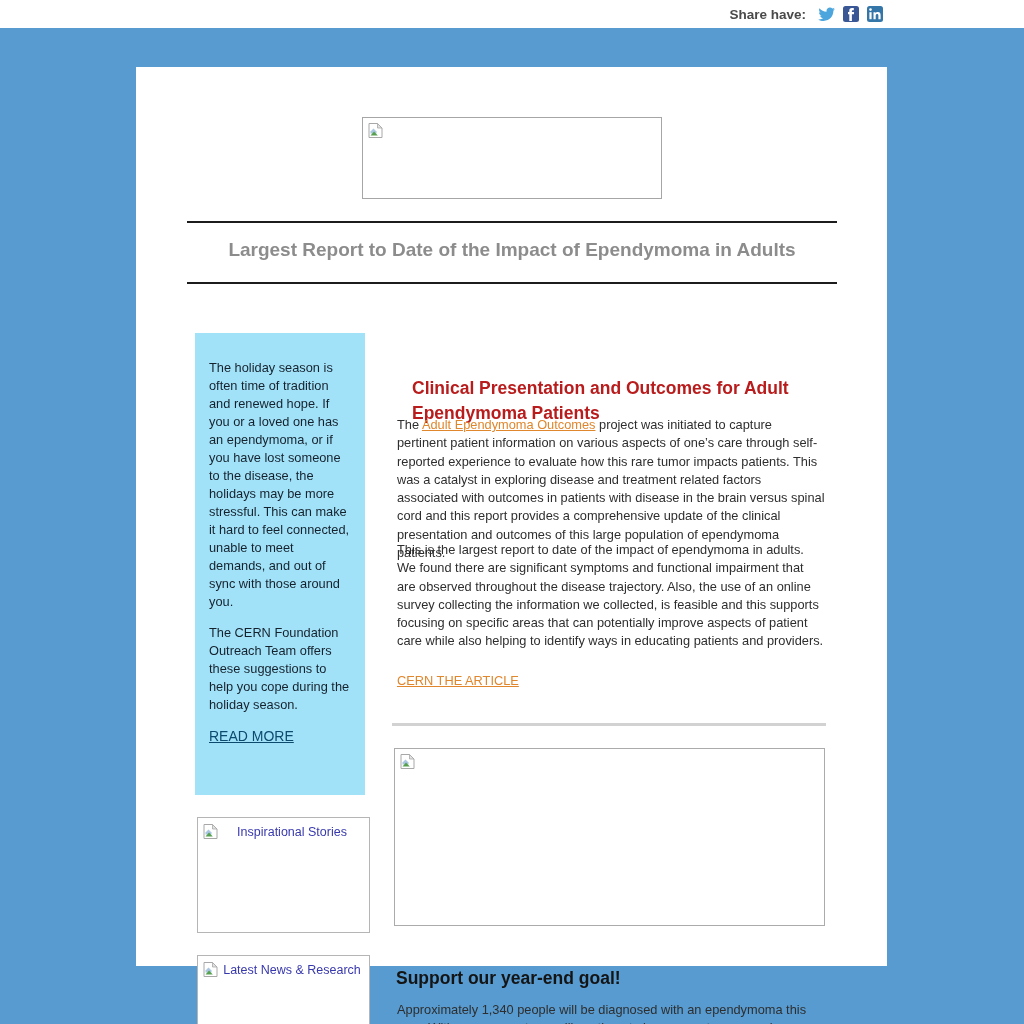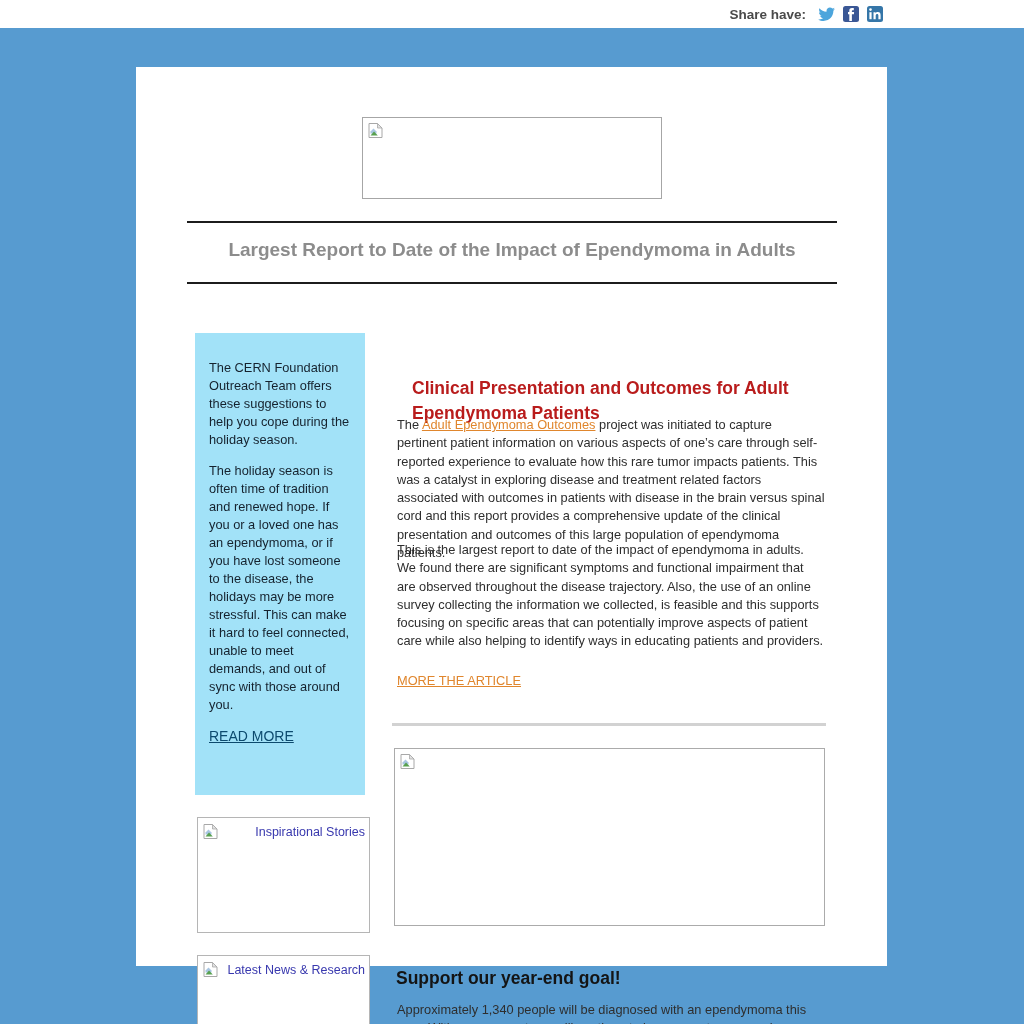--- a/index.html
+++ b/index.html
@@ -35,21 +35,21 @@
   .coping h3{margin:0 0 14px 0;font-size:14.5px;line-height:20px;color:#15222e;}
   .coping p{margin:0 0 13px 0;font-size:12.8px;line-height:18px;}
   .coping a{color:#0c4a6e;text-decoration:underline;font-size:14px;cursor:pointer;}
 
   
   .side-imgbox{position:absolute;left:61px;width:173px;height:116px;border:1px solid #b5b5b5;
                background:#fff;box-sizing:border-box;}
   .side-imgbox.insp{top:750px;}
   .side-imgbox.news{top:888px;height:136px;}
   .side-imgbox .inner{display:flex;align-items:flex-start;padding:5px 4px;}
-  .side-imgbox .alt{flex:1;text-align:right;margin-top:2px;font-size:12.5px;color:#3838ae;cursor:pointer;}
+  .side-imgbox .alt{flex:1;text-align:center;margin-top:2px;font-size:12.5px;color:#3838ae;cursor:pointer;}
 
   
   .main-col{position:absolute;left:260px;top:0;width:429px;}
   .a1-title{position:absolute;left:0;top:293px;width:429px;margin:16px;font-size:17.5px;line-height:25px;color:#b91c1c;}
   .para{position:absolute;left:1px;width:428px;margin:0;font-size:12.8px;line-height:18.3px;color:#2e2e2e;}
   .p1{top:349px;}
   .p2{top:474px;}
   .read-article{position:absolute;left:1px;top:606px;font-size:12.8px;color:#e0862d;
                 text-decoration:underline;cursor:pointer;}
   .inline-link{color:#e0862d;text-decoration:underline;cursor:pointer;}
@@ -93,22 +93,22 @@
         <path d="M3.5 9.5 6.5 6.5 9.5 9.5v2h-6z" fill="#a9c6e2"></path>
         <path d="M3.5 13.5 7 9.5l3.8 4z" fill="#57a04f"></path>
       </svg>
     </div>
 
     <div class="rule r1"></div>
     <div class="headline">Largest Report to Date of the Impact of Ependymoma in Adults</div>
     <div class="rule r2"></div>
 
     <div class="coping">
+      <p>The holiday season is often time of tradition and renewed hope. If you or a loved one has an ependymoma, or if you have lost someone to the disease, the holidays may be more stressful. This can make it hard to feel connected, unable to meet demands, and out of sync with those around you.</p>
       <p>The CERN Foundation Outreach Team offers these suggestions to help you cope during the holiday season.</p>
-      <p>The holiday season is often time of tradition and renewed hope. If you or a loved one has an ependymoma, or if you have lost someone to the disease, the holidays may be more stressful. This can make it hard to feel connected, unable to meet demands, and out of sync with those around you.</p>
       <a>READ MORE</a>
     </div>
 
     <div class="side-imgbox insp">
       <div class="inner">
         <svg width="17" height="17" viewBox="0 0 17 17">
           <path d="M2 1.5h8.5L15 6v9.5H2z" fill="#ffffff" stroke="#a8a8a8" stroke-width="1"></path>
           <path d="M10.5 1.5 15 6h-4.5z" fill="#e2e2e2" stroke="#a8a8a8" stroke-width="0.8"></path>
           <path d="M3.5 9.5 6.5 6.5 9.5 9.5v2h-6z" fill="#a9c6e2"></path>
           <path d="M3.5 13.5 7 9.5l3.8 4z" fill="#57a04f"></path>
@@ -129,21 +129,21 @@
       </div>
     </div>
 
     <div class="main-col">
       <h2 class="a1-title">Clinical Presentation and Outcomes for Adult Ependymoma Patients</h2>
 
       <p class="para p1"><span>The </span><a class="inline-link">Adult Ependymoma Outcomes</a><span> project was initiated to capture pertinent patient information on various aspects of one’s care through self-reported experience to evaluate how this rare tumor impacts patients. This was a catalyst in exploring disease and treatment related factors associated with outcomes in patients with disease in the brain versus spinal cord and this report provides a comprehensive update of the clinical presentation and outcomes of this large population of ependymoma patients.</span></p>
 
       <p class="para p2">This is the largest report to date of the impact of ependymoma in adults. We found there are significant symptoms and functional impairment that are observed throughout the disease trajectory. Also, the use of an online survey collecting the information we collected, is feasible and this supports focusing on specific areas that can potentially improve aspects of patient care while also helping to identify ways in educating patients and providers.</p>
 
-      <a class="read-article">MORE THE ARTICLE</a>
+      <a class="read-article">CERN THE ARTICLE</a>
 
       <div class="divider"></div>
 
       <div class="hero-box">
         <svg class="broken-icon" width="17" height="17" viewBox="0 0 17 17">
           <path d="M2 1.5h8.5L15 6v9.5H2z" fill="#ffffff" stroke="#a8a8a8" stroke-width="1"></path>
           <path d="M10.5 1.5 15 6h-4.5z" fill="#e2e2e2" stroke="#a8a8a8" stroke-width="0.8"></path>
           <path d="M3.5 9.5 6.5 6.5 9.5 9.5v2h-6z" fill="#a9c6e2"></path>
           <path d="M3.5 13.5 7 9.5l3.8 4z" fill="#57a04f"></path>
         </svg>

